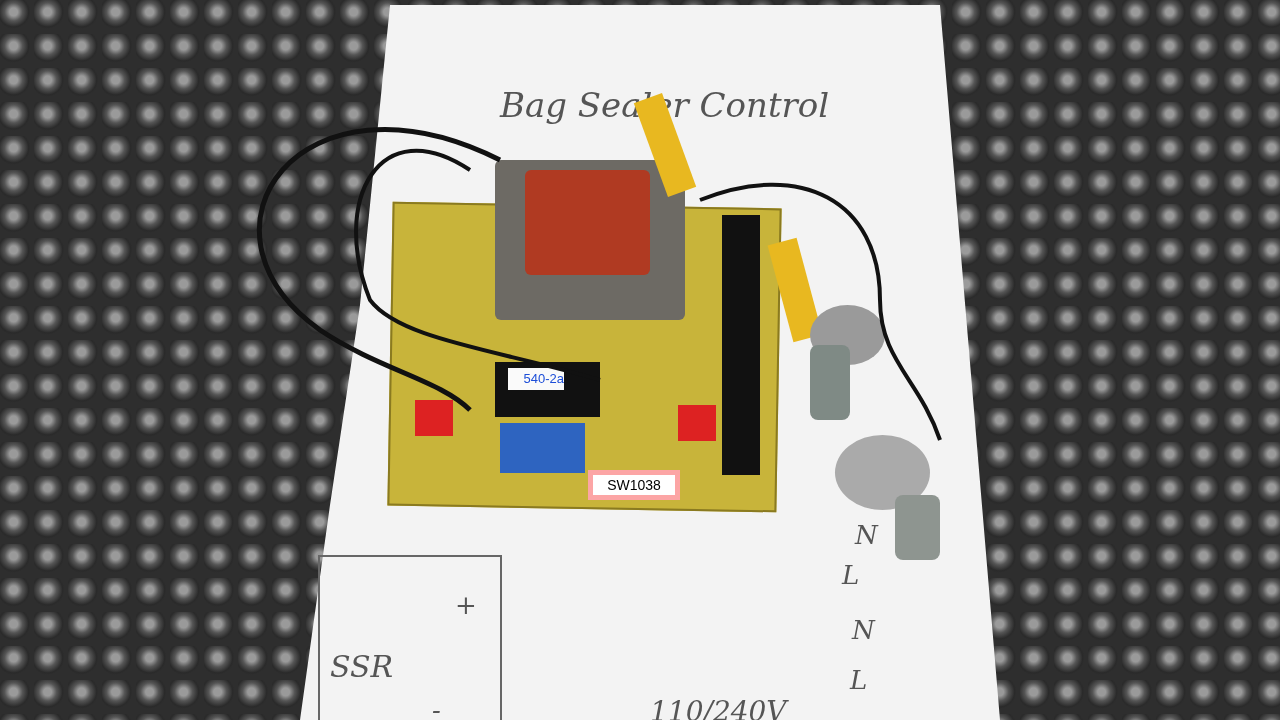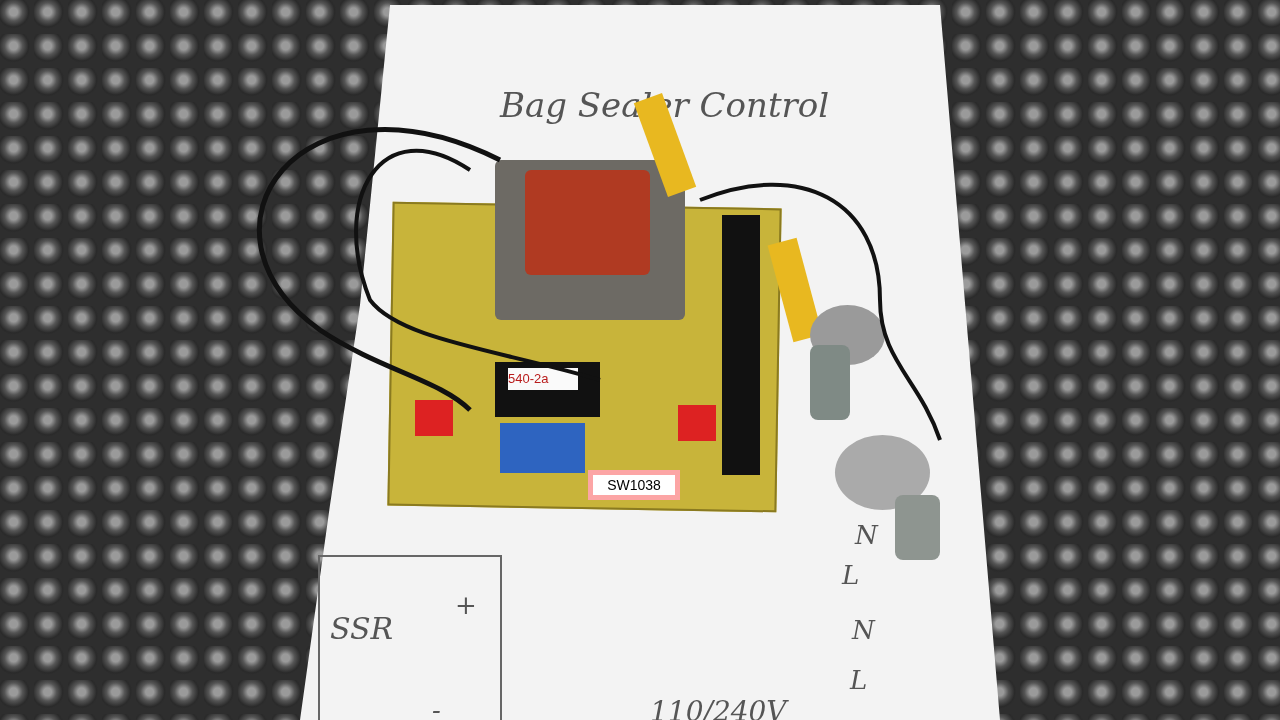--- a/index.html
+++ b/index.html
@@ -8,37 +8,37 @@
  background-image:radial-gradient(circle at 40% 35%, #9a9a9a 0 4px, #555 9px, #2a2a2a 15px, transparent 17px);
  background-size:34px 34px;}
 .paper{position:absolute;left:300px;top:5px;width:700px;height:715px;background:#f3f3f3;
  clip-path:polygon(90px 0,640px 0,700px 715px,0 715px,30px 500px,60px 300px);}
 .hand{position:absolute;font-family:"DejaVu Serif",serif;color:#555;font-style:italic;}
 .pcb{position:absolute;left:390px;top:205px;width:385px;height:300px;background:#c8b43a;border:2px solid #8a7a20;transform:rotate(1deg);}
 .transformer{position:absolute;left:495px;top:160px;width:190px;height:160px;background:#6d6a64;border-radius:6px;}
 .bobbin{position:absolute;left:525px;top:170px;width:125px;height:105px;background:#b03a22;border-radius:6px;}
 .terminal{position:absolute;left:722px;top:215px;width:38px;height:260px;background:#111;}
 .chip{position:absolute;left:495px;top:362px;width:105px;height:55px;background:#111;}
-.chiplabel{position:absolute;left:508px;top:368px;width:70px;height:22px;background:#fafafa;font-size:13px;text-align:left;line-height:22px;color:#b91c1c;}
+.chiplabel{position:absolute;left:508px;top:368px;width:56px;height:22px;background:#fafafa;font-size:13px;text-align:right;line-height:22px;color:#1d4ed8;}
 .dip{position:absolute;left:500px;top:423px;width:85px;height:50px;background:#2e64c0;}
 .sw{position:absolute;left:588px;top:470px;width:82px;height:20px;background:#fff;border:5px solid #fca5a5;font-size:14px;text-align:center;line-height:20px;}
 .btn{position:absolute;width:38px;height:36px;background:#d22;}
 .pot{position:absolute;border-radius:50%;background:#9a9a9a;}
 .tape{position:absolute;background:#e8b820;}
 .wire{position:absolute;inset:0;}
 </style>
 </head>
 <body>
 
 <div class="bubbles"></div>
 <div class="paper"></div>
 
 <div class="hand" style="left:500px;top:85px;font-size:34px;">Bag Sealer Control</div>
 
-<div class="hand" style="left:330px;top:611px;font-size:30px;">SSR</div>
+<div class="hand" style="left:330px;top:649px;font-size:30px;">SSR</div>
 <div class="hand" style="left:455px;top:590px;font-size:26px;">+</div>
 <div class="hand" style="left:432px;top:695px;font-size:26px;">-</div>
 <div style="position:absolute;left:318px;top:555px;width:180px;height:170px;border:2px solid #666;border-bottom:none;"></div>
 
 <div class="hand" style="left:855px;top:520px;font-size:26px;">N</div>
 <div class="hand" style="left:842px;top:560px;font-size:26px;">L</div>
 <div class="hand" style="left:852px;top:615px;font-size:26px;">N</div>
 <div class="hand" style="left:850px;top:665px;font-size:26px;">L</div>
 <div class="hand" style="left:650px;top:695px;font-size:28px;">110/240V</div>
 

